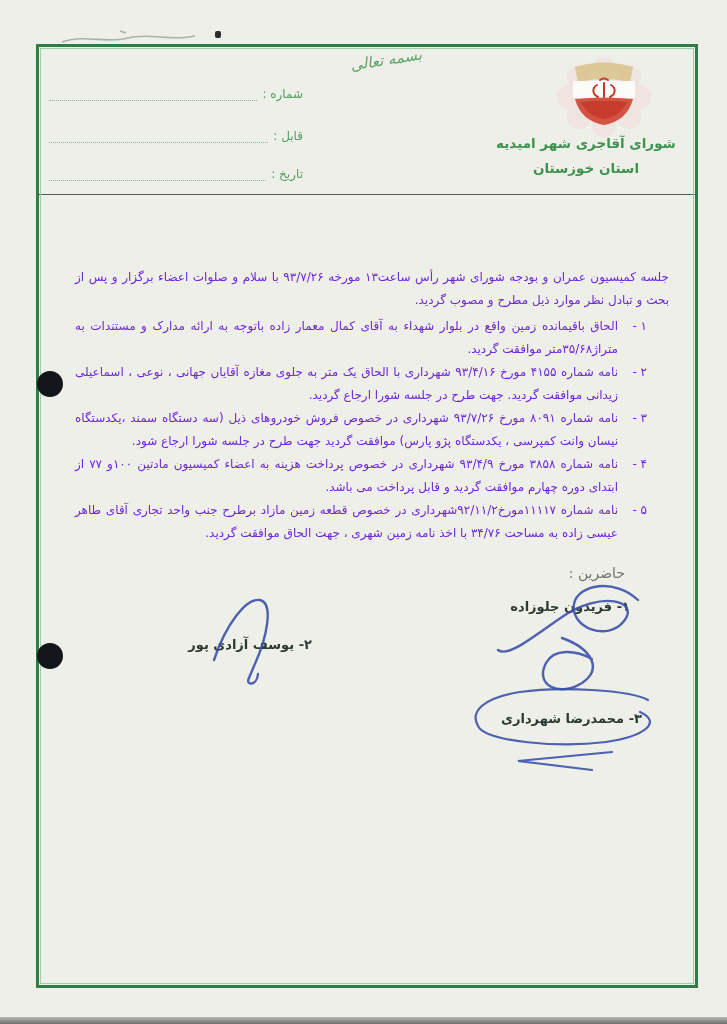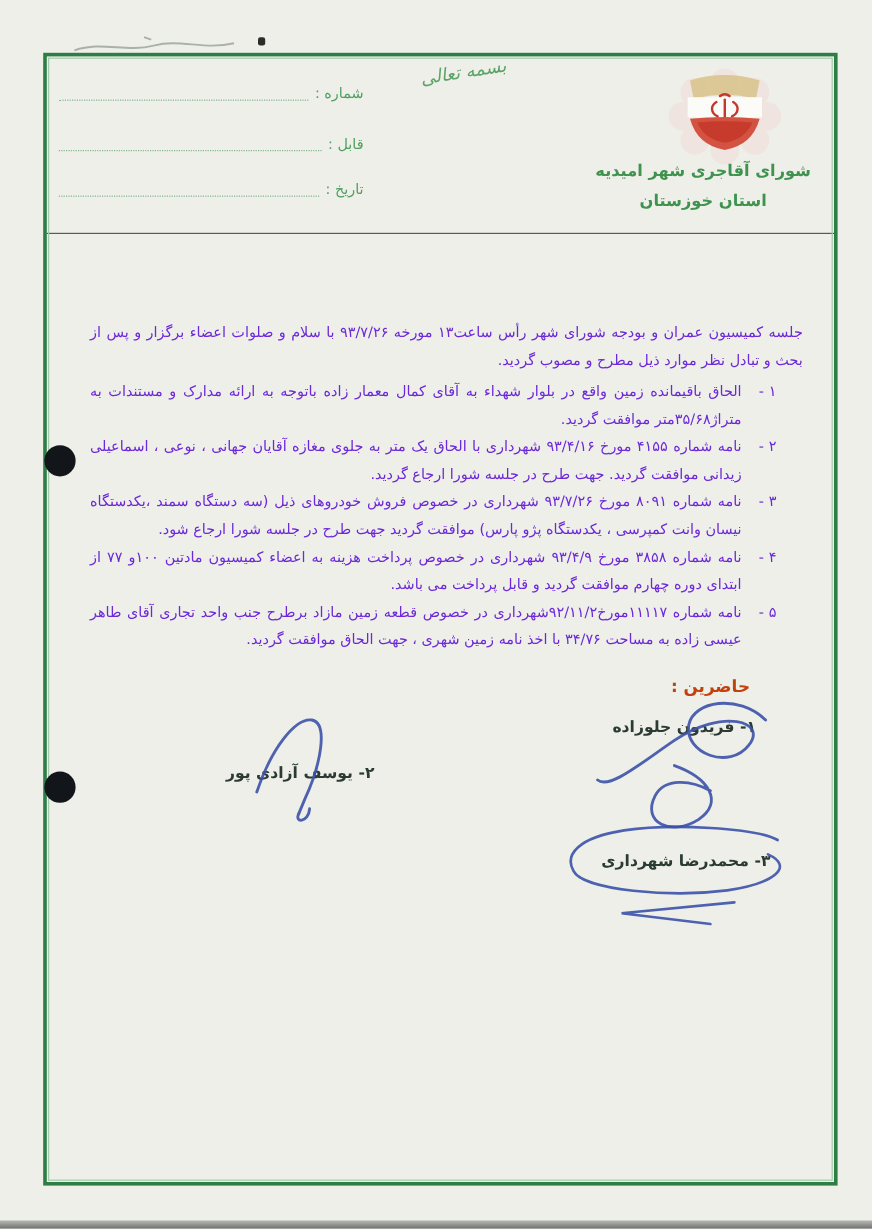--- a/index.html
+++ b/index.html
@@ -13,22 +13,22 @@
   .frame{
     position:absolute;left:36px;top:44px;width:656px;height:938px;
     border:3px solid #2e7d45;background:transparent;
   }
   .frame::after{
     content:"";position:absolute;inset:1px;border:1px solid #a2cbac;pointer-events:none;
   }
   
   .fields{position:absolute;left:10px;top:0;width:254px;}
   .field-row{
-    position:absolute;left:0;width:100%;display:flex;direction:rtl;align-items:center;
-    color:#4f9f60;font-size:12px;
+    position:absolute;left:0;width:100%;display:flex;direction:rtl;align-items:flex-end;
+    color:#4f9f60;font-size:12px;margin-top:16px;
   }
   .field-row .lbl{white-space:nowrap;padding-left:5px;}
   .field-row .dotline{flex:1;border-bottom:1px dotted #86b590;height:11px;}
   .row-no{top:24px;} .row-date{top:66px;} .row-att{top:104px;}
 
   .bismillah{
     position:absolute;left:292px;top:4px;width:110px;text-align:center;
     color:#5aa468;font-size:15px;font-style:italic;transform:rotate(-9deg);
     direction:rtl;
   }
@@ -50,21 +50,21 @@
     direction:rtl;color:#6d28d9;font-size:12px;line-height:23px;text-align:justify;
   }
   .intro{margin:0 0 3px 0;text-align:justify;}
   .items{margin-left:0;margin-right:22px;}
   .item{display:flex;direction:rtl;column-gap:9px;margin:0;}
   .item .num{flex:0 0 20px;white-space:nowrap;}
   .item .txt{flex:1;text-align:justify;}
 
   .present-heading{
     position:absolute;top:518px;right:70px;
-    direction:rtl;font-size:14px;font-weight:bold;color:#c2410c;
+    direction:rtl;font-size:14px;font-weight:normal;color:#737373;
   }
   .attendee{
     position:absolute;direction:rtl;white-space:nowrap;
     font-size:13px;font-weight:bold;color:#2b3a33;
   }
   .attendee-1{top:552px;right:65px;text-align:center;}
   .attendee-2{top:590px;right:383px;}
   .attendee-3{top:664px;right:53px;}
 
   

